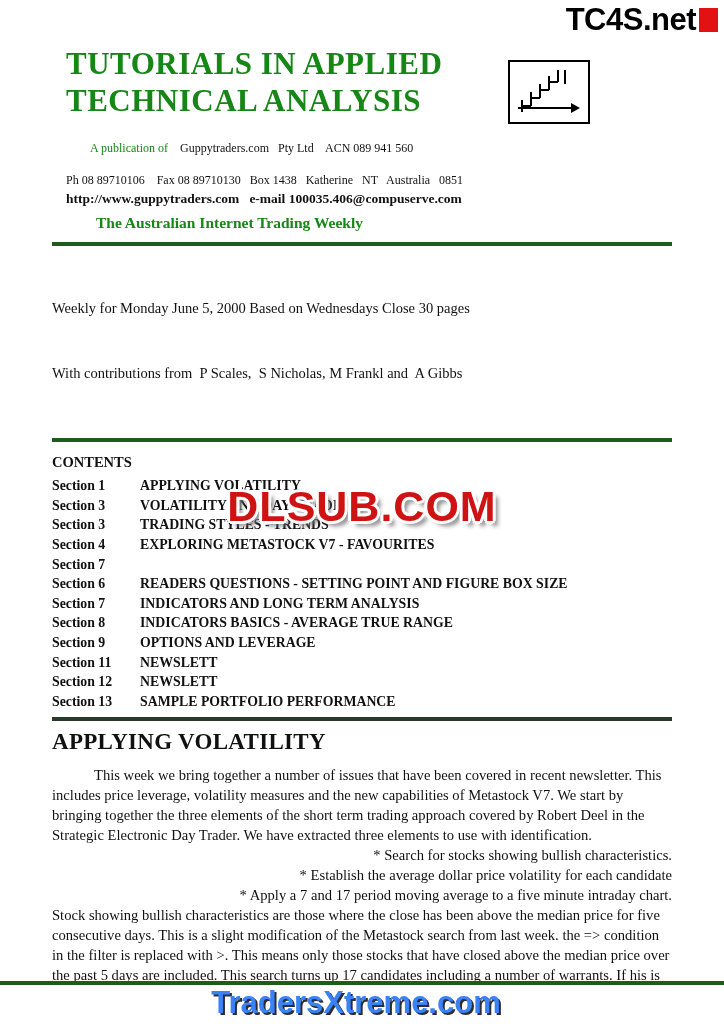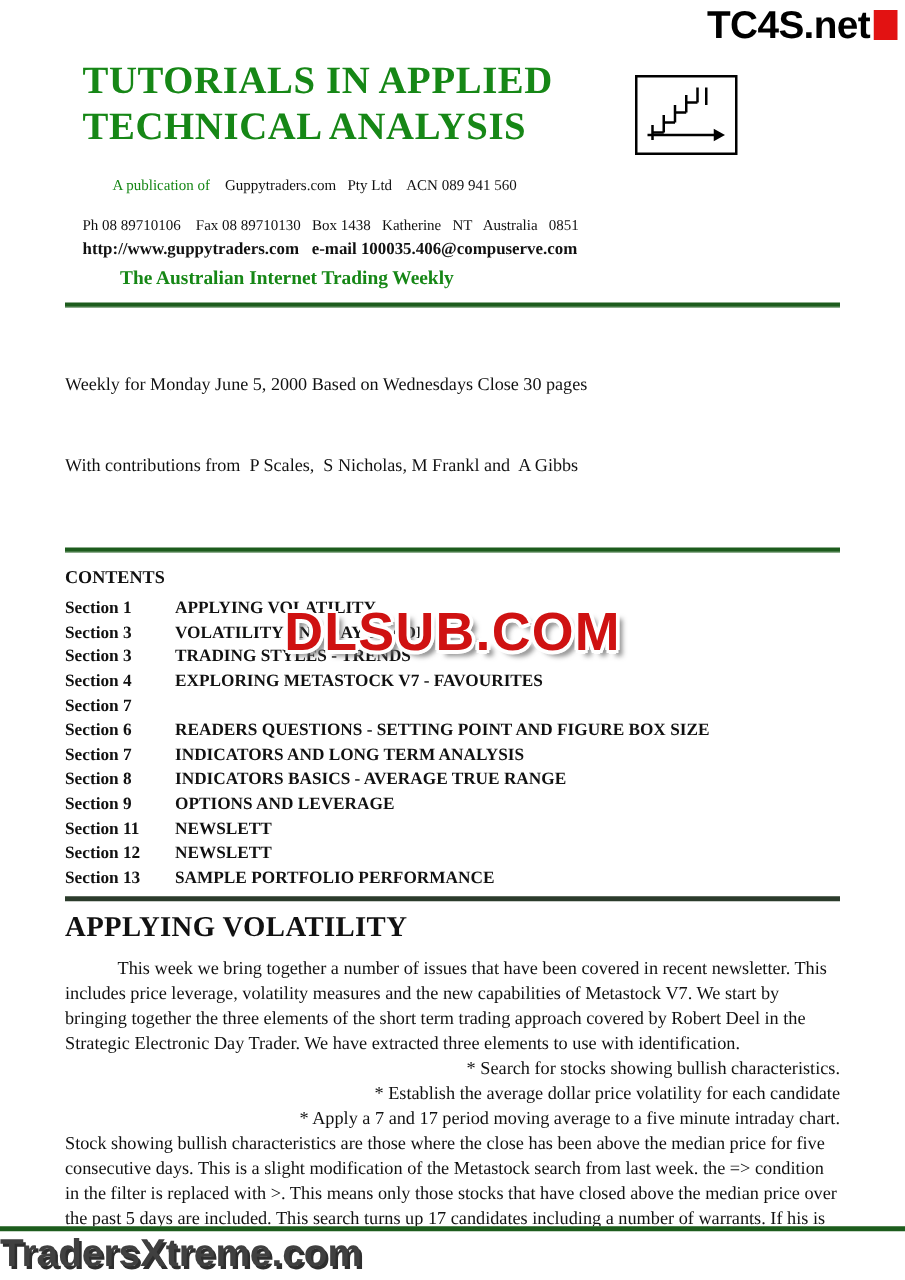--- a/index.html
+++ b/index.html
@@ -71,24 +71,24 @@
     text-shadow:
       -2px -2px 0 #fff, 2px -2px 0 #fff, -2px 2px 0 #fff, 2px 2px 0 #fff,
       0 -3px 0 #fff, 0 3px 0 #fff, -3px 0 0 #fff, 3px 0 0 #fff,
       5px 5px 4px rgba(110,110,110,0.8);
   }
 
   
   .bottom-wm { position: absolute; left: 0; right: 0; bottom: 0; background: #fff; }
   .bottom-rule { height: 2px; border-top: 3px solid #1d5c1d; border-bottom: 1px solid #1d5c1d; }
   .wm-traders {
-    text-align: left; padding: 2px 12px 4px 0;
+    text-align: center; padding: 2px 12px 4px 0;
     font-family: "Liberation Sans", "DejaVu Sans", sans-serif;
     font-weight: bold; font-size: 31px; line-height: 1.05;
-    color: #404040;
+    color: #3b82f6;
     text-shadow: 2px 2px 0 #2e2e2e;
   }
 </style>
 </head>
 <body>
 
 <div class="page">
 
   <div class="tc4s">
     <span>TC4S.net</span>

